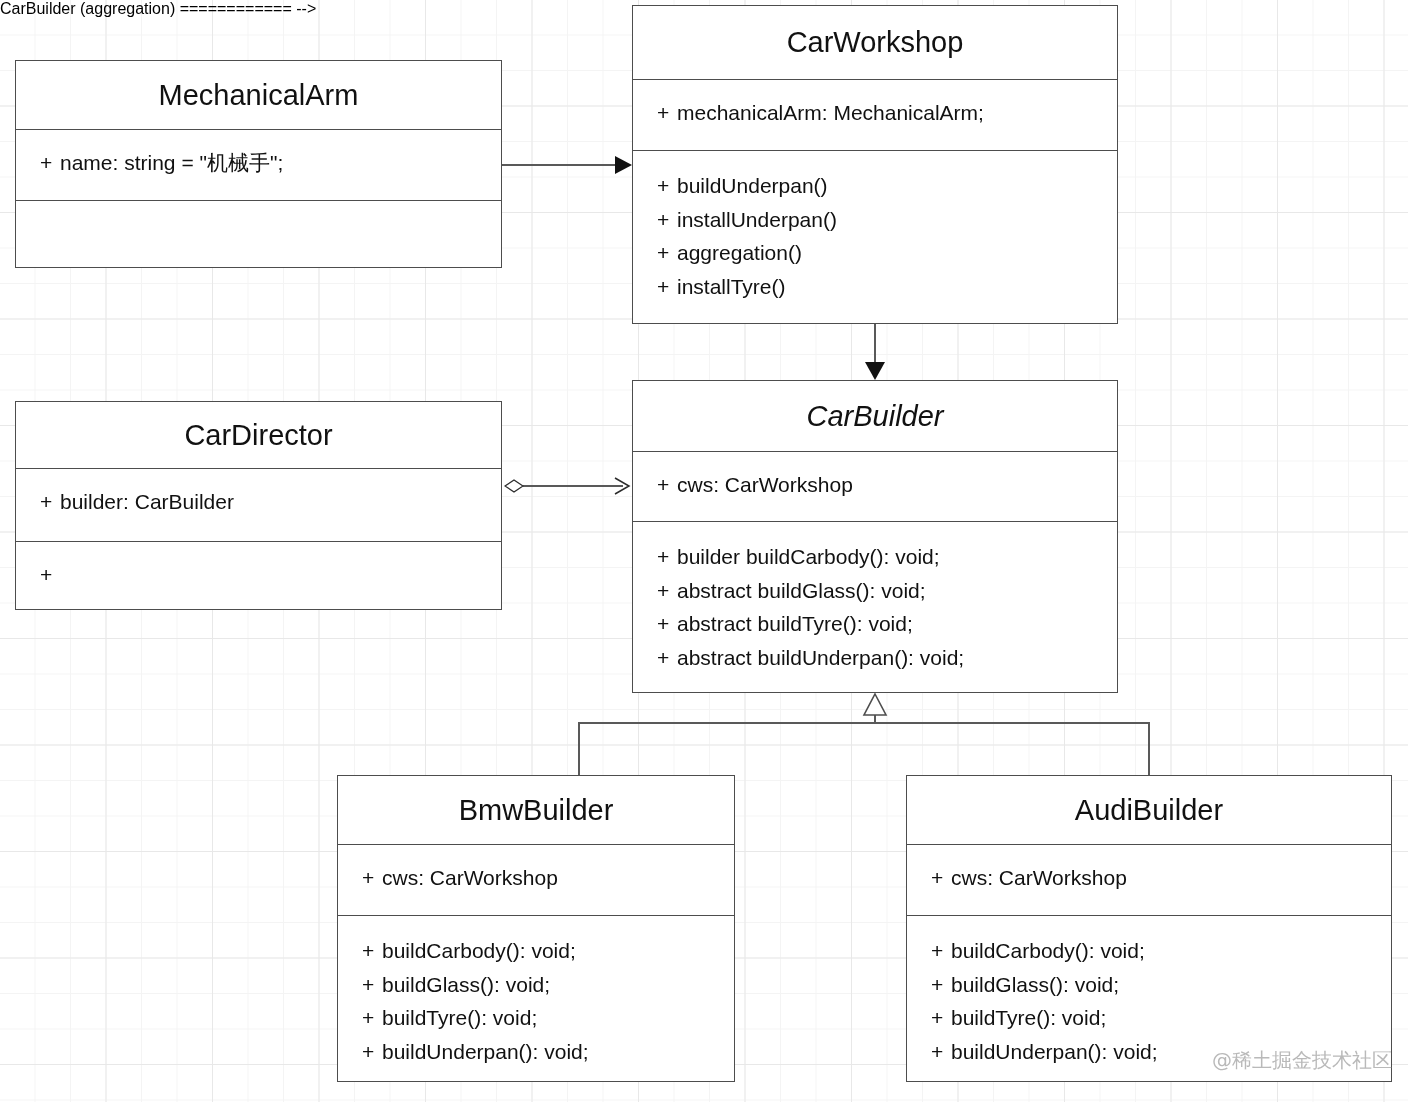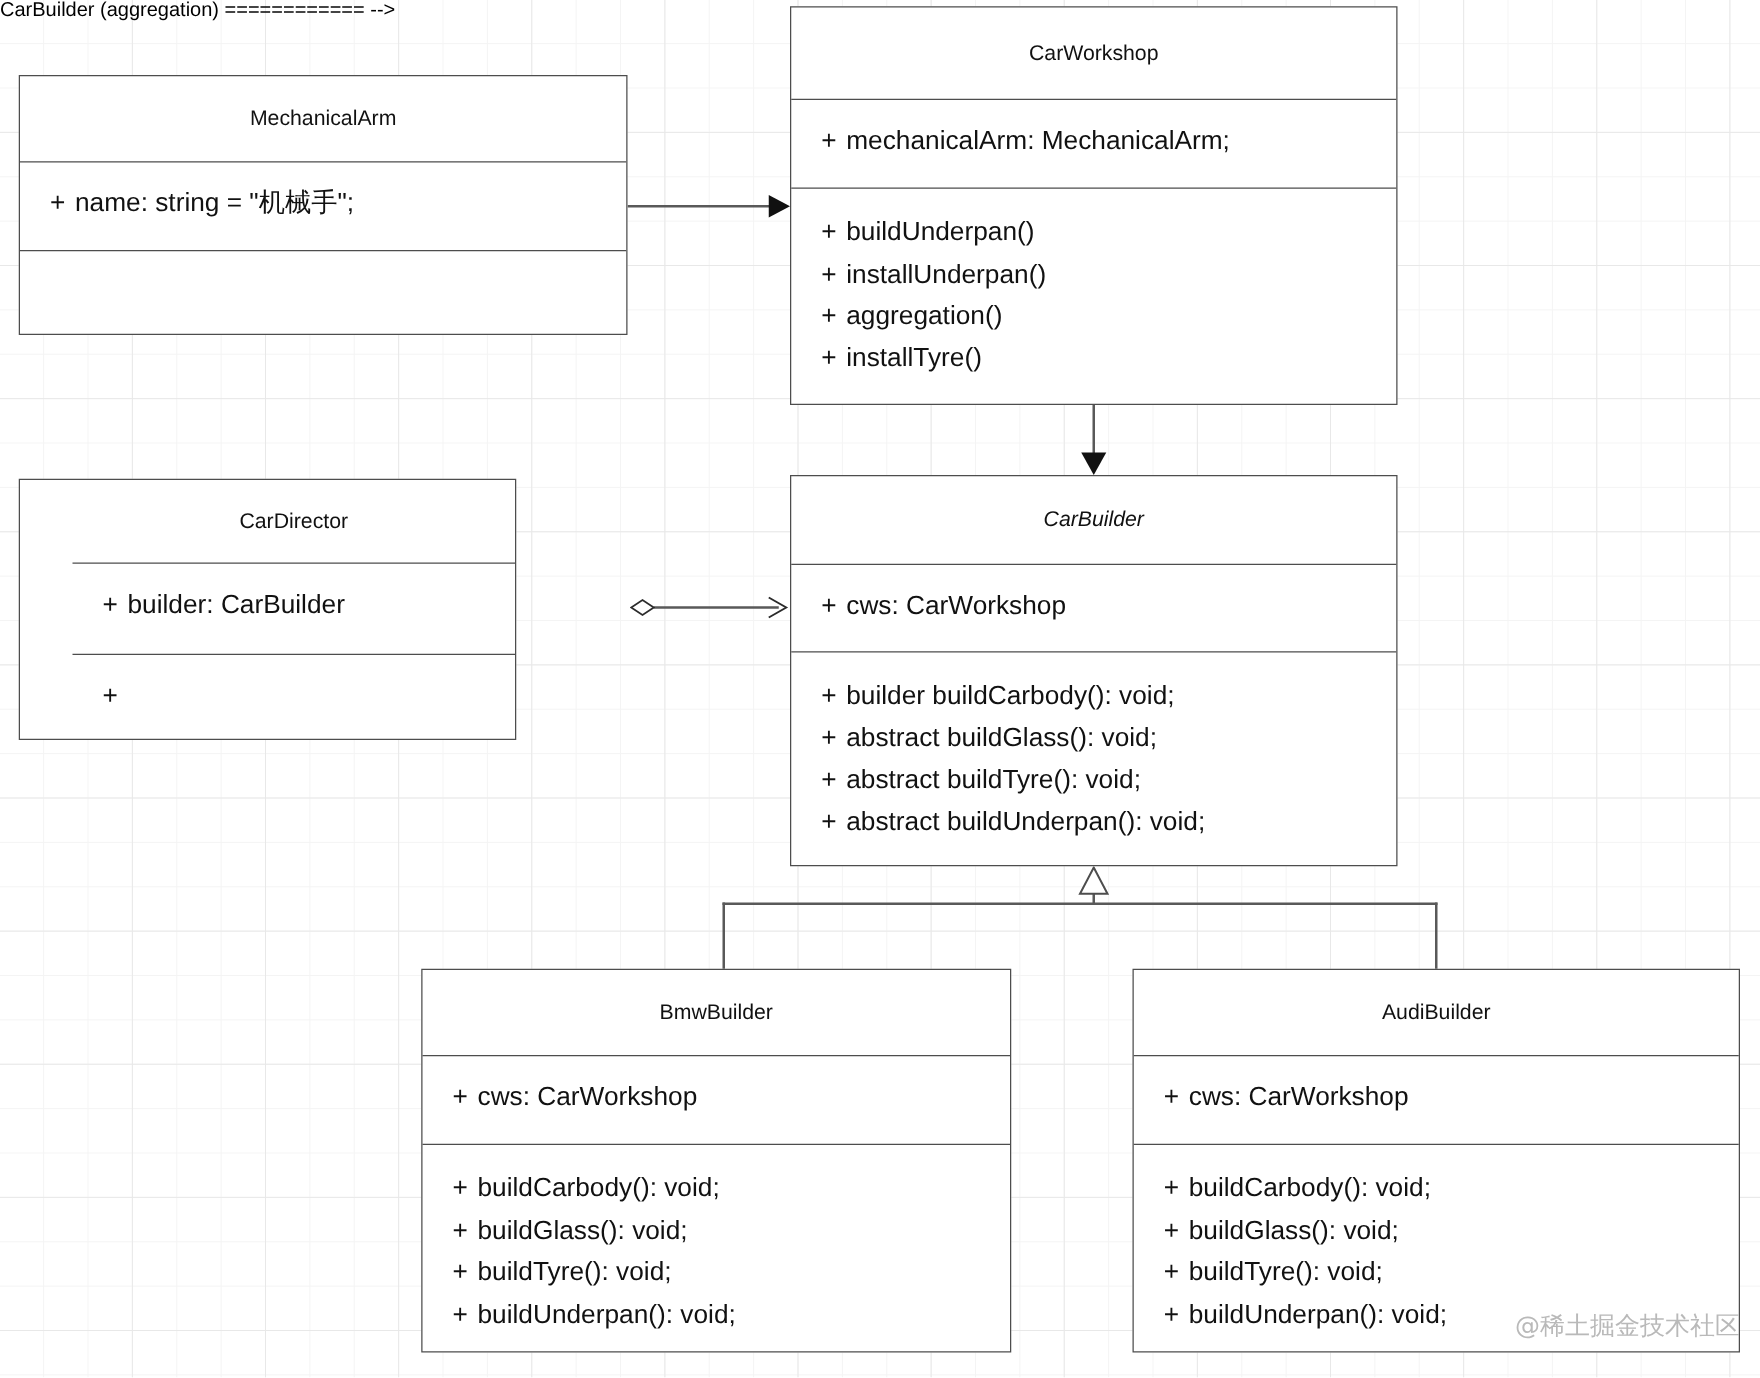--- a/index.html
+++ b/index.html
@@ -31,21 +31,21 @@
   
   .uml-class {
     position: absolute;
     background: #ffffff;
     border: 1.6px solid #4d4d4d;
     box-sizing: border-box;
     z-index: 5;
   }
   .uml-title {
     text-align: center;
-    font-size: 17px;
+    font-size: 29px;
     color: #111111;
     box-sizing: border-box;
     display: flex;
     align-items: center;
     justify-content: center;
     width: 100%;
   }
   .uml-title.abstract {
     font-style: italic;
   }
@@ -166,21 +166,21 @@
         <span class="uml-text">aggregation()</span>
       </div>
       <div class="uml-row" style="padding-left:14px;">
         <span class="uml-vis">+</span>
         <span class="uml-text">installTyre()</span>
       </div>
     </div>
   </div>
 
   
-  <div class="uml-class" style="left:15px; top:383px; width:398px; height:209px;padding-left:42px;">
+  <div class="uml-class" style="left:15px; top:401px; width:487px; height:209px;">
     <div class="uml-title" style="height:66px;">CarDirector</div>
     <div class="uml-section" style="height:73px;">
       <div class="uml-row pad-attr">
         <span class="uml-vis">+</span>
         <span class="uml-text">builder: CarBuilder</span>
       </div>
     </div>
     <div class="uml-section" style="height:68px;">
       <div class="uml-row pad-attr">
         <span class="uml-vis">+</span>
@@ -211,21 +211,21 @@
         <span class="uml-text">abstract buildTyre(): void;</span>
       </div>
       <div class="uml-row" style="padding-left:14px;">
         <span class="uml-vis">+</span>
         <span class="uml-text">abstract buildUnderpan(): void;</span>
       </div>
     </div>
   </div>
 
   
-  <div class="uml-class" style="left:337px; top:775px; width:472px; height:307px;">
+  <div class="uml-class" style="left:337px; top:775px; width:398px; height:307px;">
     <div class="uml-title" style="height:68px;">BmwBuilder</div>
     <div class="uml-section" style="height:71px;">
       <div class="uml-row pad-attr">
         <span class="uml-vis">+</span>
         <span class="uml-text">cws: CarWorkshop</span>
       </div>
     </div>
     <div class="uml-section" style="height:168px;">
       <div class="uml-row pad-ops" style="padding-bottom:0;">
         <span class="uml-vis">+</span>

